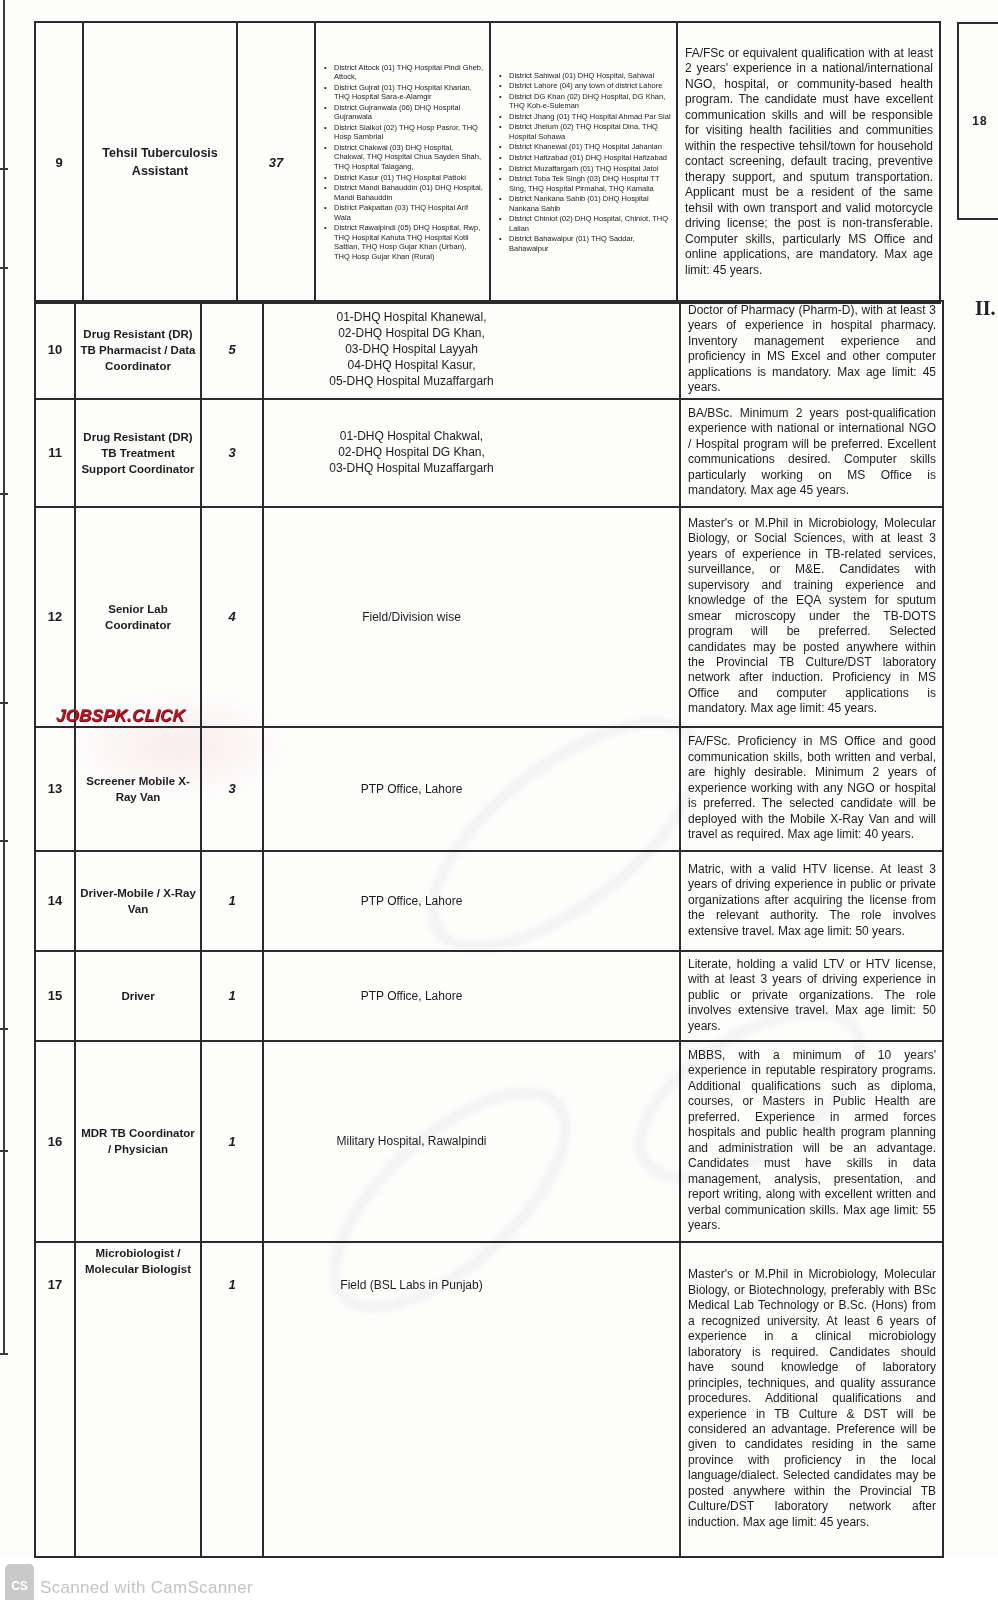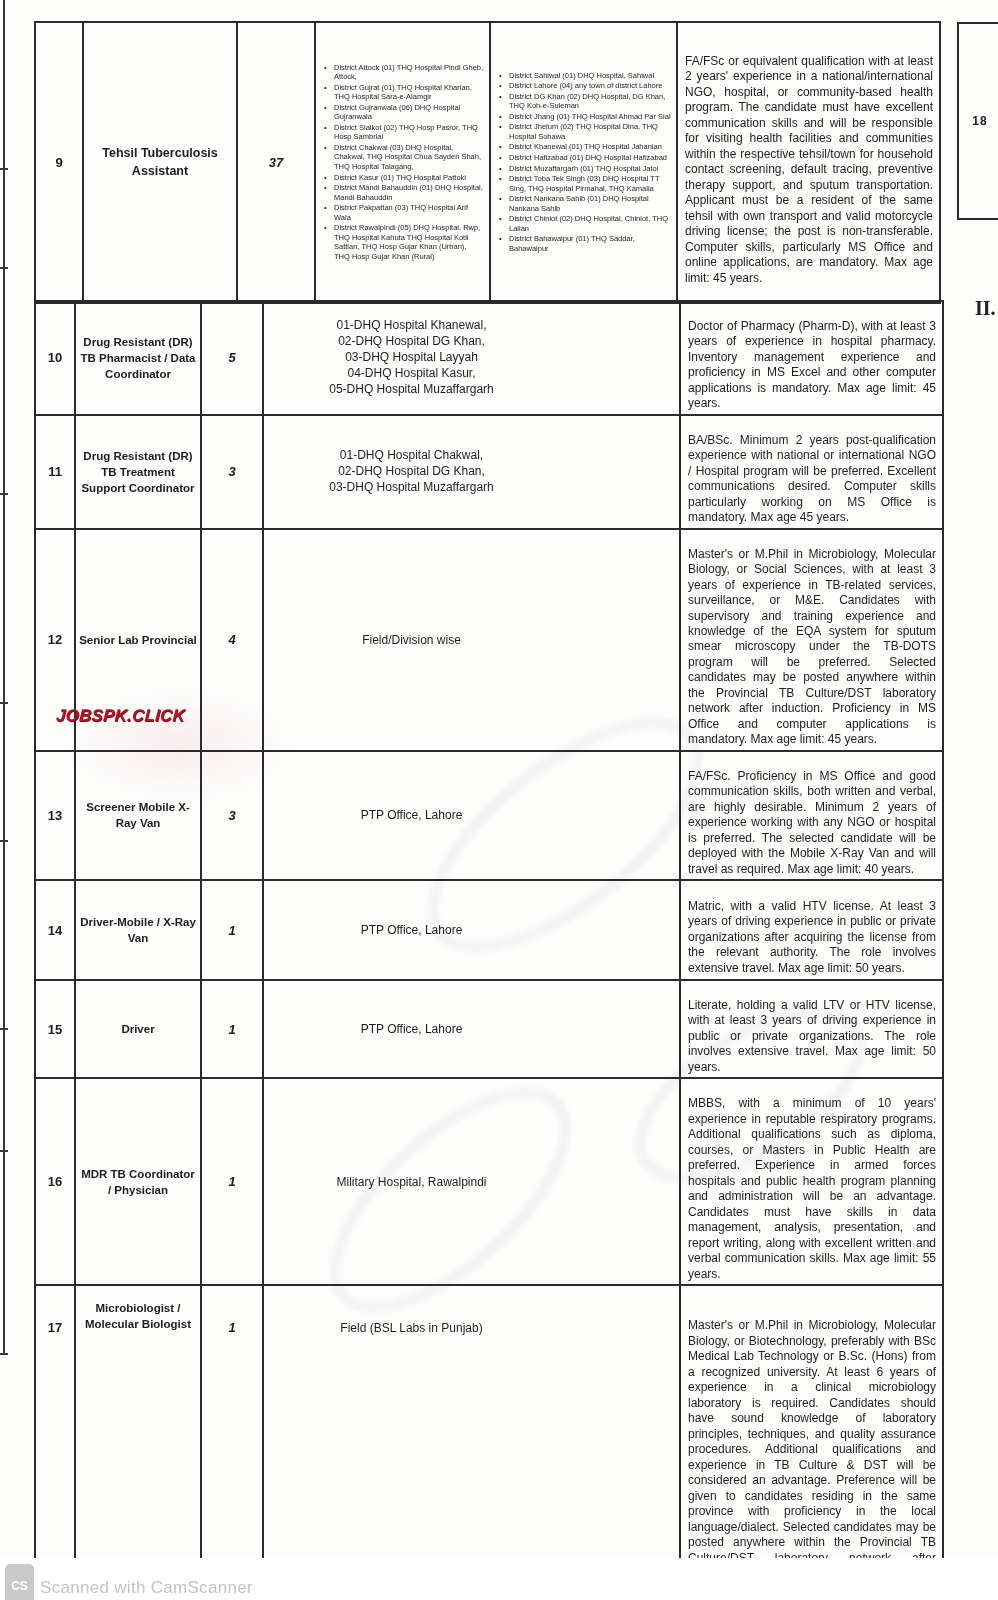--- a/index.html
+++ b/index.html
@@ -37,27 +37,27 @@
     position: absolute; left: 34px;
     border-collapse: collapse; table-layout: fixed;
     background: transparent;
   }
   table.jobs td { border: 2px solid #2b2b2b; vertical-align: middle; overflow: hidden; }
   #tableA { top: 21px; width: 907px; }
   #tableB { top: 300px; width: 908px; }
 
   td.sr   { text-align: center; font-weight: bold; font-size: 13px; }
   td.name { text-align: center; font-weight: bold; font-size: 12.5px; line-height: 1.4; padding: 2px 6px; }
-  #tableB td.name { font-size: 11.5px; padding: 14px 3px; border-radius: 20px; }
+  #tableB td.name { font-size: 11.5px; padding: 2px 3px; border-radius: 20px; }
   td.posts{ text-align: center; font-weight: bold; font-size: 13px; font-style: italic; }
   td.loc  { text-align: center; font-size: 12px; line-height: 1.35; border-radius: 22px; }
   #tableB td.loc { padding-right: 120px; }
   td.qual {
     vertical-align: top; text-align: justify;
-    font-size: 12px; line-height: 1.29; padding: 17px 6px 2px 7px;
+    font-size: 12px; line-height: 1.29; padding: 1px 6px 2px 7px;
   }
   tr.top-row td.sr, tr.top-row td.name, tr.top-row td.posts, tr.top-row td.loc {
     vertical-align: top; padding-top: 34px;
   }
 
   .bullets { font-size: 7.5px; line-height: 1.27; text-align: left; padding: 2px 5px 2px 18px; }
   .bullet-item { position: relative; margin-bottom: 1px; }
   .bullet-item::before { content: "\2022"; position: absolute; left: -10px; top: 0; }
 
   .loc-line { line-height: 1.32; }
@@ -197,21 +197,21 @@
         <div>
               <div class="loc-line">01-DHQ Hospital Chakwal,</div>
               <div class="loc-line">02-DHQ Hospital DG Khan,</div>
               <div class="loc-line">03-DHQ Hospital Muzaffargarh</div>
             </div>
       </td>
       <td class="qual">BA/BSc. Minimum 2 years post-qualification experience with national or international NGO / Hospital program will be preferred. Excellent communications desired. Computer skills particularly working on MS Office is mandatory. Max age 45 years.</td>
     </tr>
     <tr style="height:220px">
       <td class="sr">12</td>
-      <td class="name">Senior Lab Provincial</td>
+      <td class="name">Senior Lab Coordinator</td>
       <td class="posts">4</td>
       <td class="loc">Field/Division wise</td>
       <td class="qual">Master's or M.Phil in Microbiology, Molecular Biology, or Social Sciences, with at least 3 years of experience in TB-related services, surveillance, or M&amp;E. Candidates with supervisory and training experience and knowledge of the EQA system for sputum smear microscopy under the TB-DOTS program will be preferred. Selected candidates may be posted anywhere within the Provincial TB Culture/DST laboratory network after induction. Proficiency in MS Office and computer applications is mandatory. Max age limit: 45 years.</td>
     </tr>
     <tr style="height:124px">
       <td class="sr">13</td>
       <td class="name">Screener Mobile X-Ray Van</td>
       <td class="posts">3</td>
       <td class="loc">PTP Office, Lahore</td>
       <td class="qual">FA/FSc. Proficiency in MS Office and good communication skills, both written and verbal, are highly desirable. Minimum 2 years of experience working with any NGO or hospital is preferred. The selected candidate will be deployed with the Mobile X-Ray Van and will travel as required. Max age limit: 40 years.</td>

